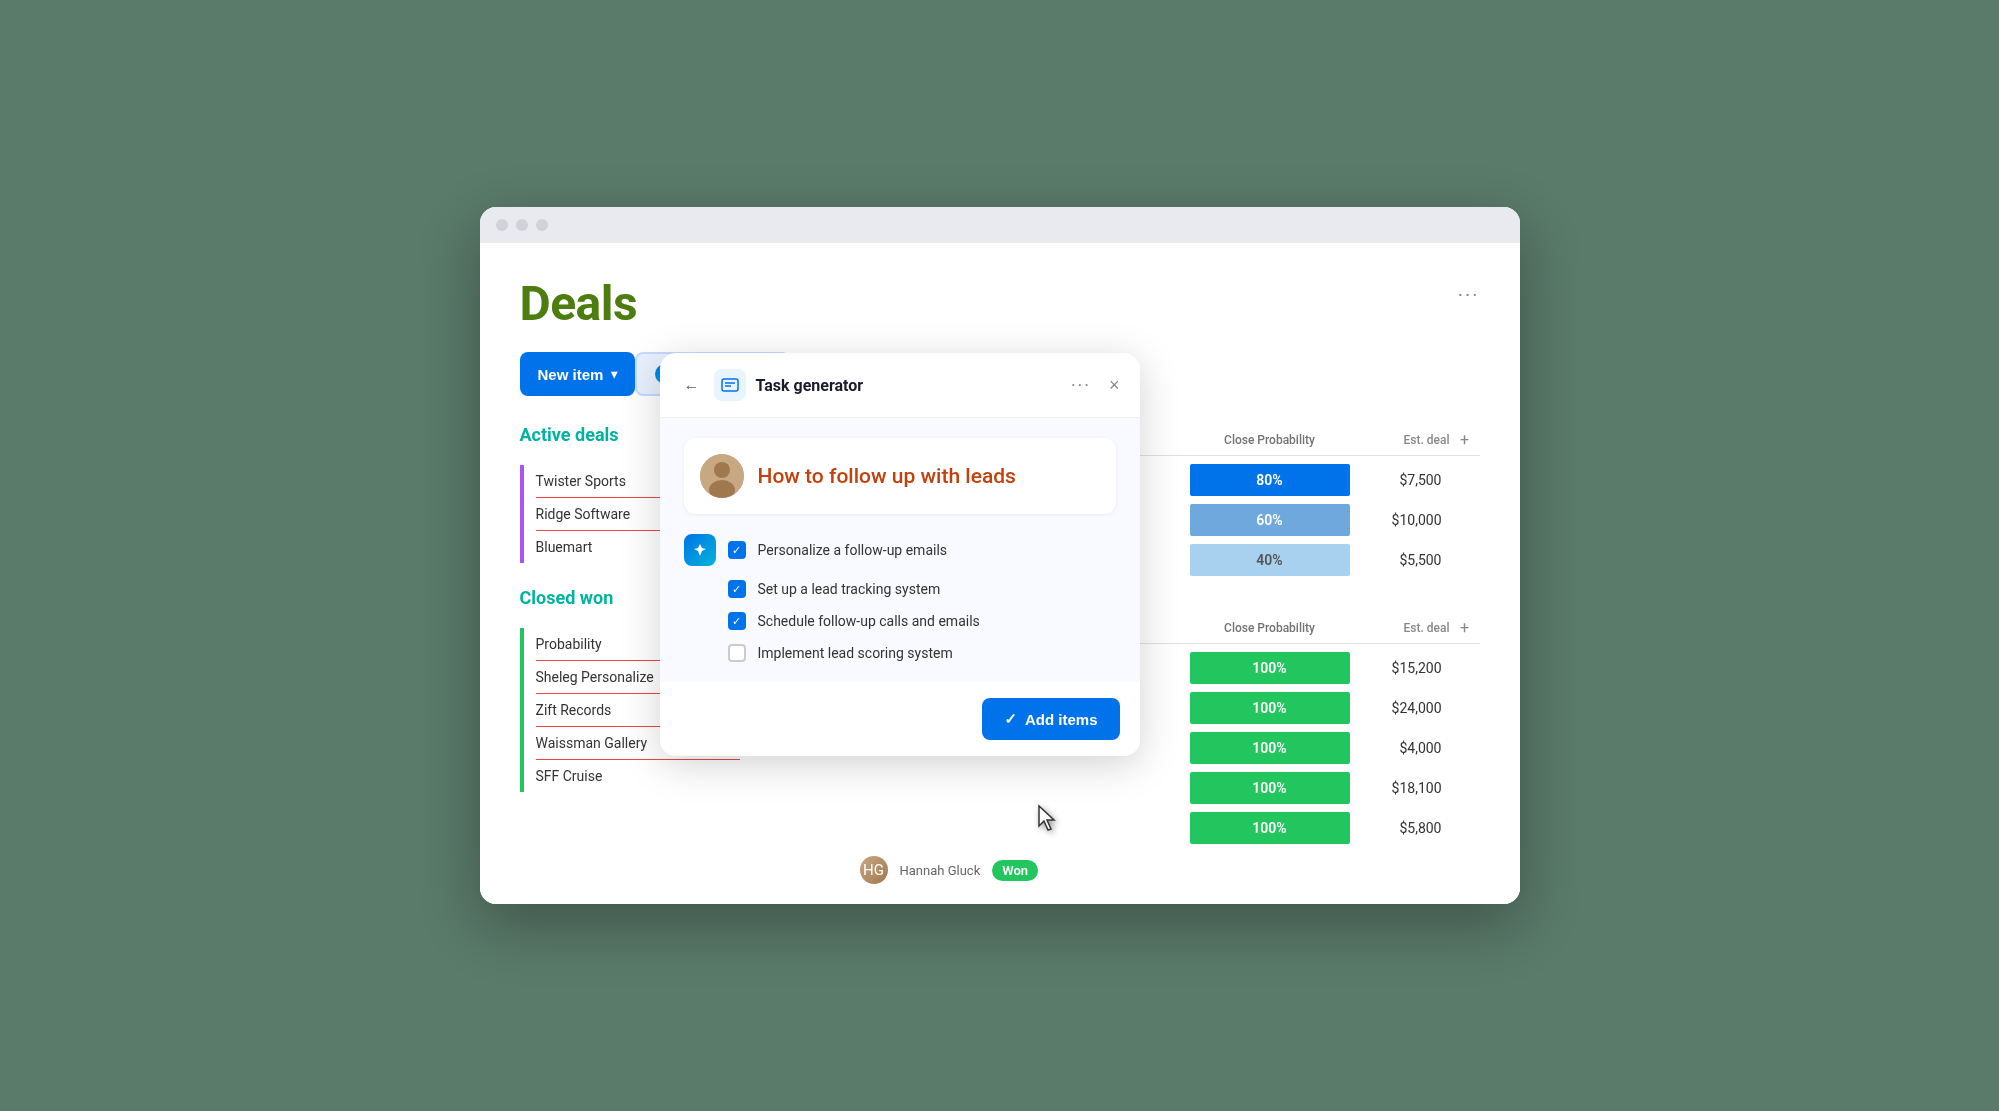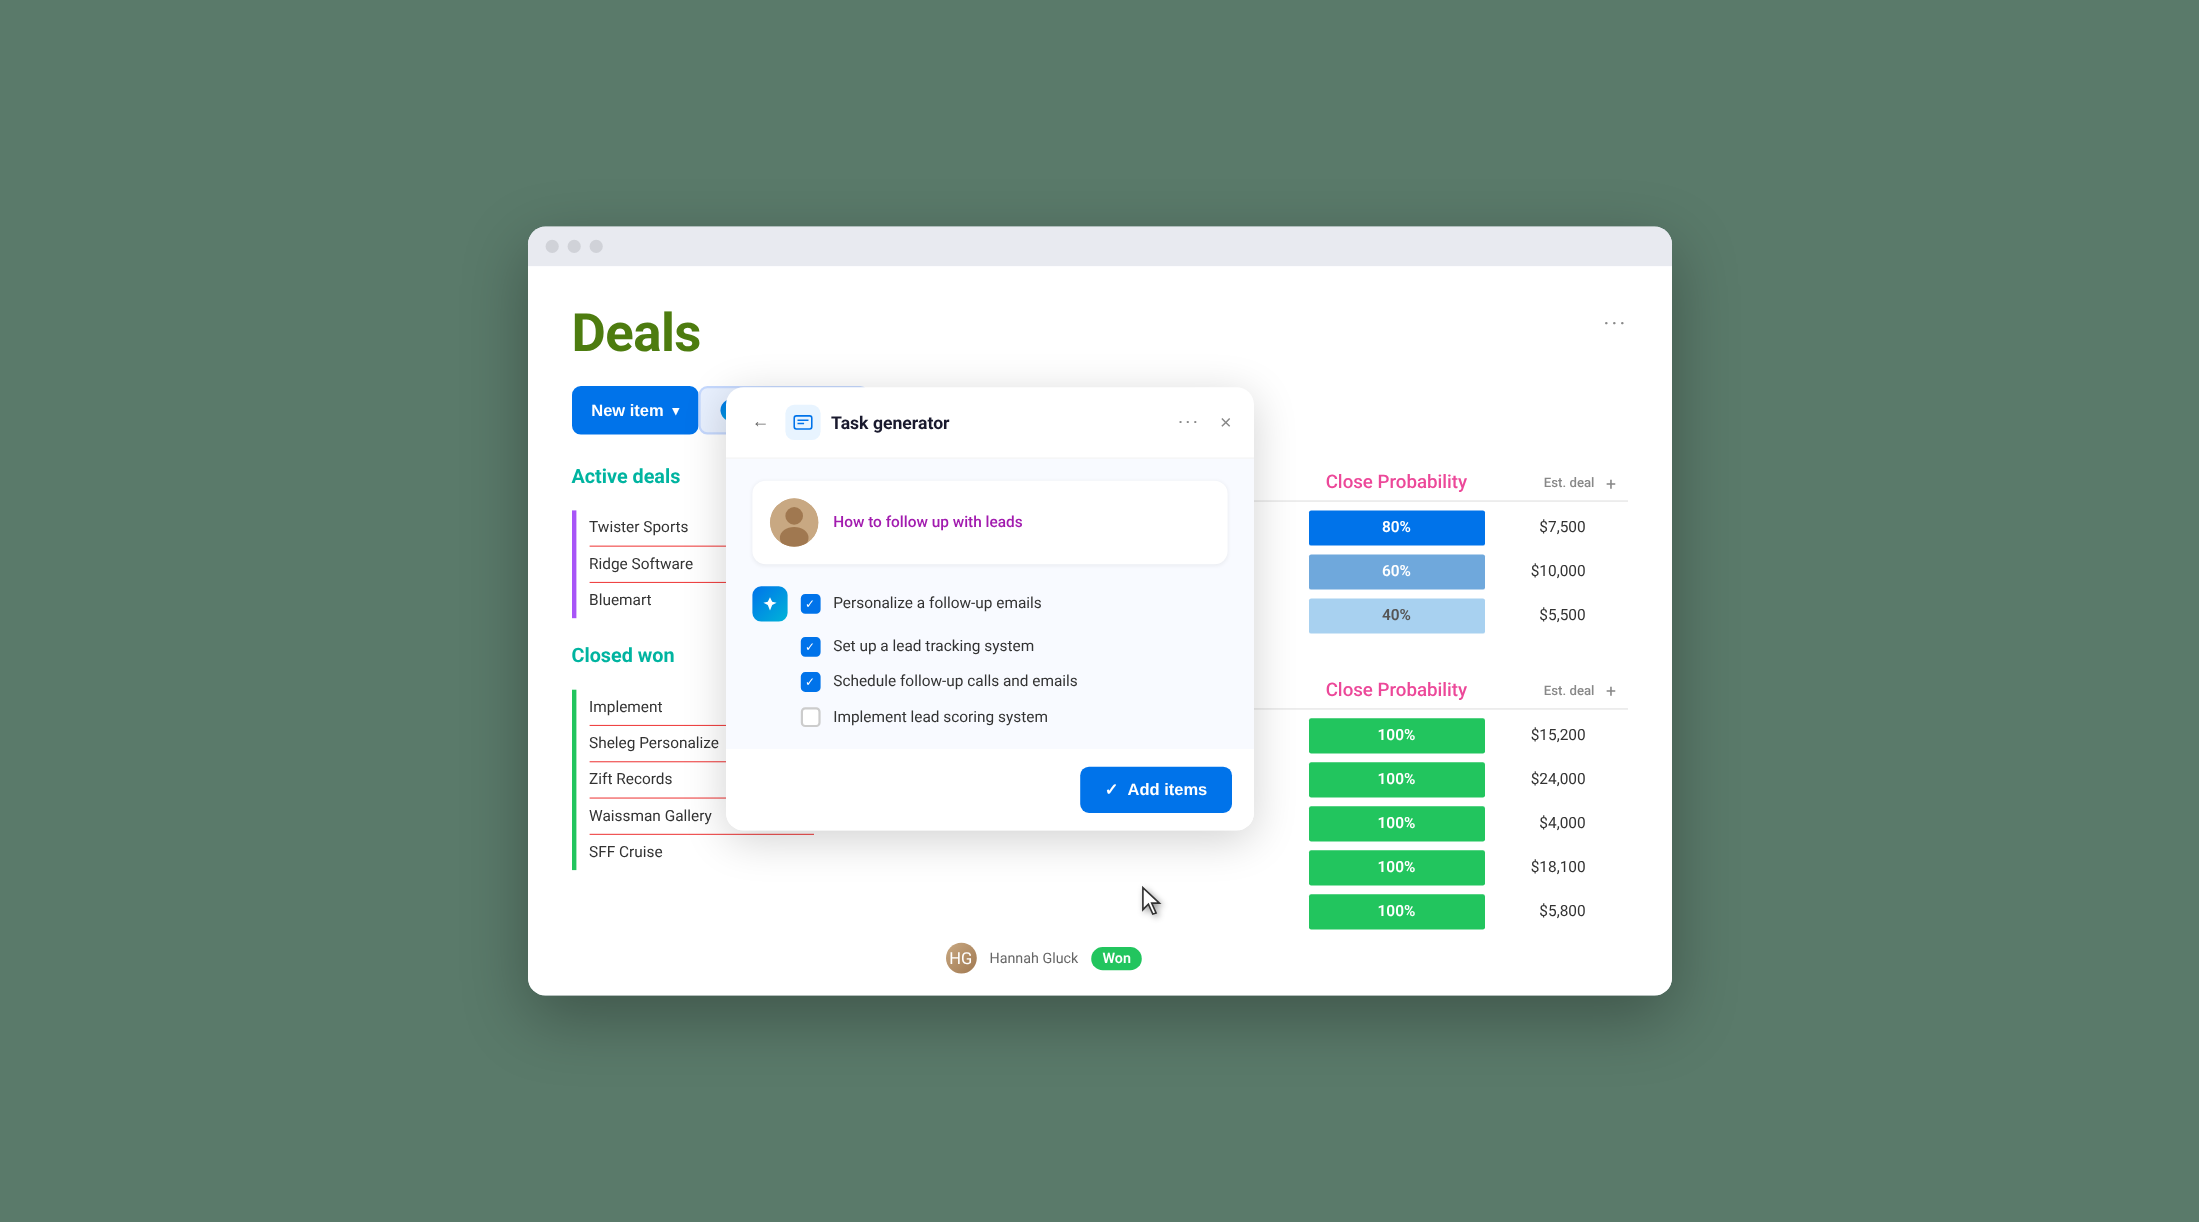--- a/index.html
+++ b/index.html
@@ -140,22 +140,22 @@
     .table-header {
       display: flex;
       align-items: center;
       padding: 6px 0;
       border-bottom: 1px solid #e0e0e0;
       margin-bottom: 4px;
     }
     .col-prob {
       width: 160px;
       text-align: center;
-      font-size: 17px;
-      color: #ec4899;
+      font-size: 12px;
+      color: #737373;
       font-weight: 500;
     }
     .col-deal {
       width: 100px;
       text-align: right;
       font-size: 12px;
       color: #888;
       font-weight: 500;
     }
     .col-add {
@@ -272,22 +272,22 @@
       width: 44px; height: 44px;
       border-radius: 50%;
       background: #c8a882;
       overflow: hidden;
       flex-shrink: 0;
       display: flex;
       align-items: center;
       justify-content: center;
     }
     .prompt-text {
-      font-size: 14px;
-      color: #a21caf;
+      font-size: 21px;
+      color: #c2410c;
       font-weight: 500;
     }
     .ai-section-icon {
       width: 32px; height: 32px;
       background: linear-gradient(135deg, #0073ea, #00b4d8);
       border-radius: 8px;
       display: flex;
       align-items: center;
       justify-content: center;
       color: white;
@@ -404,21 +404,21 @@
             <div class="deal-item">Ridge Software</div>
             <div class="deal-item">Bluemart</div>
           </div>
         </div>
 
         <div class="table-section">
           <div class="section-header-row">
             <div class="section-title">Closed won</div>
           </div>
           <div class="deals-list closed">
-            <div class="deal-item">Implement</div>
+            <div class="deal-item">Probability</div>
             <div class="deal-item">Sheleg Personalize</div>
             <div class="deal-item">Zift Records</div>
             <div class="deal-item">Waissman Gallery</div>
             <div class="deal-item">SFF Cruise</div>
           </div>
         </div>
       </div>
 
       <div class="right-panel">
 

